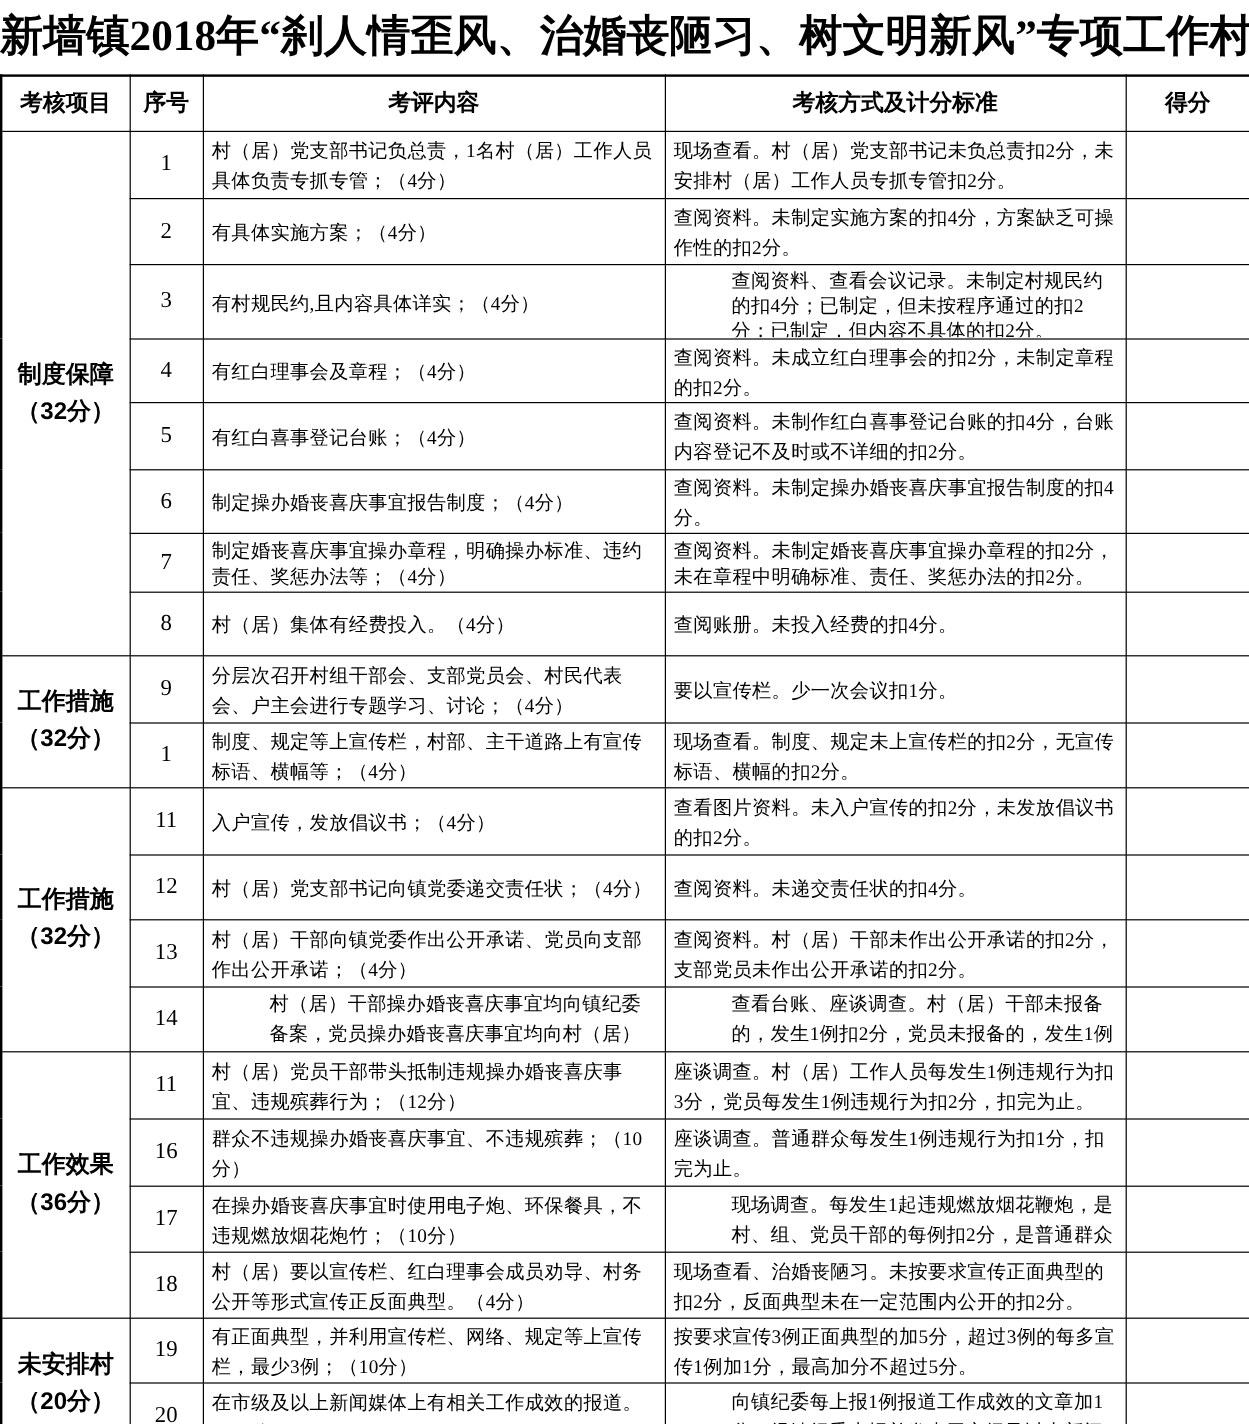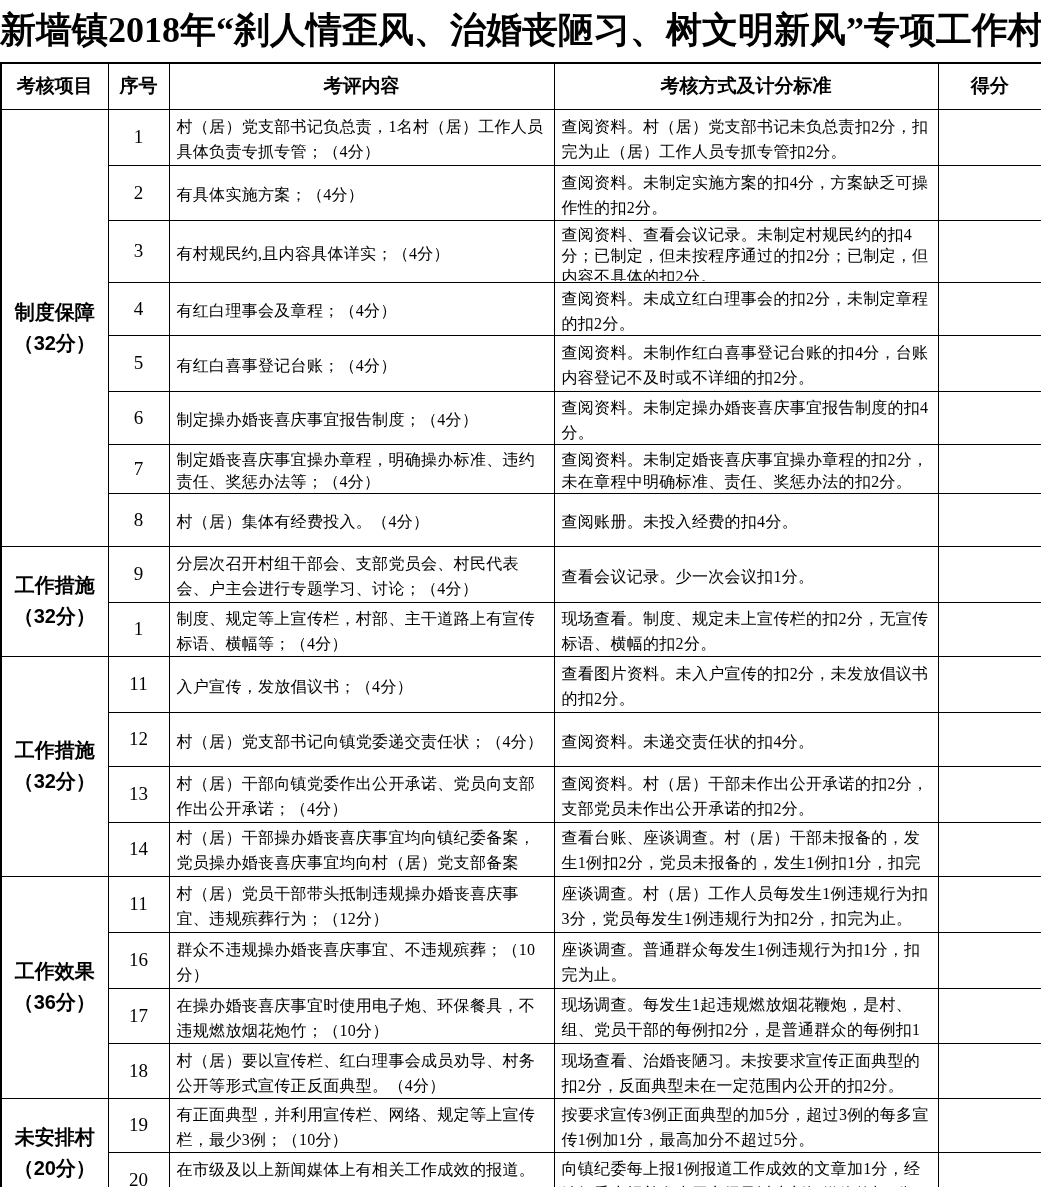--- a/index.html
+++ b/index.html
@@ -36,21 +36,21 @@
     display:flex;align-items:center;overflow:hidden;
     padding:4px 4px 0 7px;line-height:25px;font-size:16px;text-align:left;
     letter-spacing:0.3px;
   }
   .b44{height:44px;line-height:22px;font-family:Liberation Serif, serif;}
   .b48{height:48px;}
   .b49{height:49px;}
   .b50{height:50px;}
   .b51{height:51px;}
   .b57{height:57px;line-height:21px;}
-  .top{align-items:flex-start;padding-top:2px;}
+  .top{align-items:flex-start;padding-top:2px;margin-left:48px;}
 </style>
 </head>
 <body>
 
 <div class="page">
 
   <div class="doc-title">新墙镇2018年“刹人情歪风、治婚丧陋习、树文明新风”专项工作村（居）考评细则</div>
 
   <table class="eval">
     <colgroup>
@@ -73,21 +73,21 @@
     <tr class="h55">
       <td class="cat" rowspan="8">
         <span>制度保障</span>
         <span>（32分）</span>
       </td>
       <td class="num">1</td>
       <td>
             <div class="box b51">村（居）党支部书记负总责，1名村（居）工作人员具体负责专抓专管；（4分）</div>
           </td>
       <td>
-            <div class="box b51">查阅资料。村（居）党支部书记未负总责扣2分，扣完为止（居）工作人员专抓专管扣2分。</div>
+            <div class="box b51">现场查看。村（居）党支部书记未负总责扣2分，未安排村（居）工作人员专抓专管扣2分。</div>
           </td>
       <td class="score"></td>
     </tr>
     <tr class="h54">
       <td class="num">2</td>
       <td>
             <div class="box b50">有具体实施方案；（4分）</div>
           </td>
       <td>
             <div class="box b50">查阅资料。未制定实施方案的扣4分，方案缺乏可操作性的扣2分。</div>
@@ -158,21 +158,21 @@
     <tr class="h55">
       <td class="cat" rowspan="2">
         <span>工作措施</span>
         <span>（32分）</span>
       </td>
       <td class="num">9</td>
       <td>
             <div class="box b51">分层次召开村组干部会、支部党员会、村民代表会、户主会进行专题学习、讨论；（4分）</div>
           </td>
       <td>
-            <div class="box b51">查看会议记录。少一次会议扣1分。</div>
+            <div class="box b51">要以宣传栏。少一次会议扣1分。</div>
           </td>
       <td class="score"></td>
     </tr>
     <tr class="h53">
       <td class="num">1</td>
       <td>
             <div class="box b49">制度、规定等上宣传栏，村部、主干道路上有宣传标语、横幅等；（4分）</div>
           </td>
       <td>
             <div class="box b49">现场查看。制度、规定未上宣传栏的扣2分，无宣传标语、横幅的扣2分。</div>

